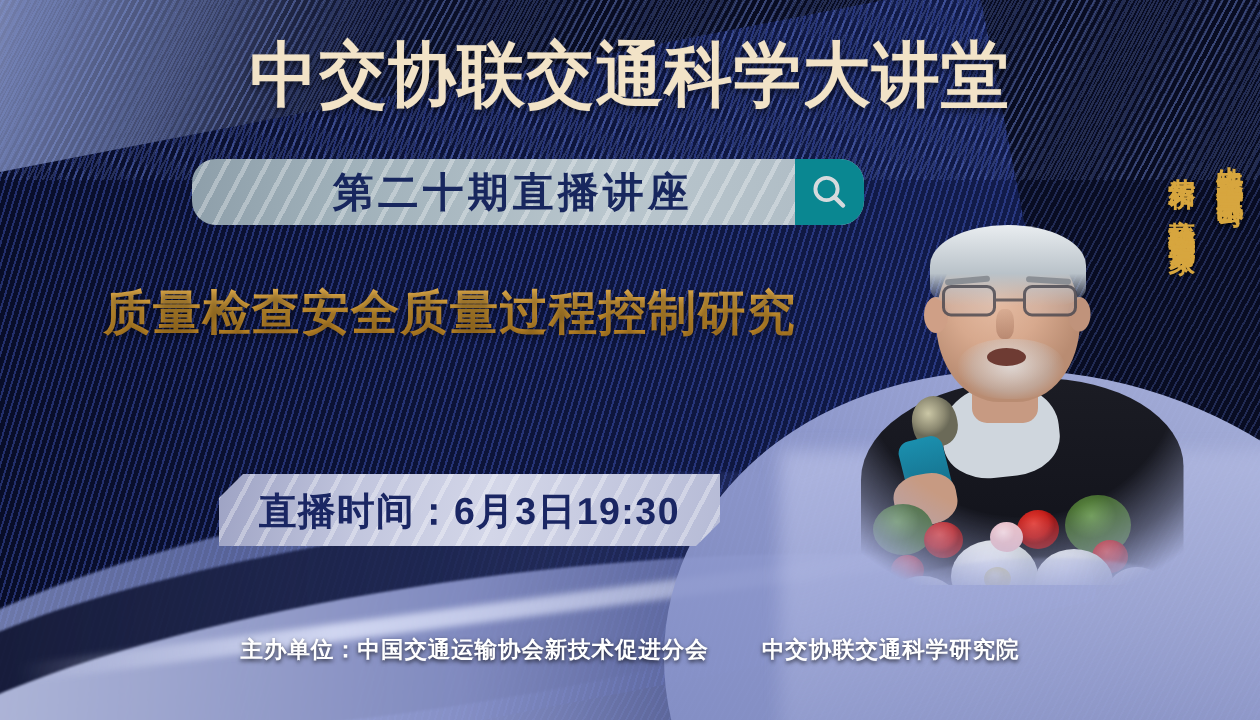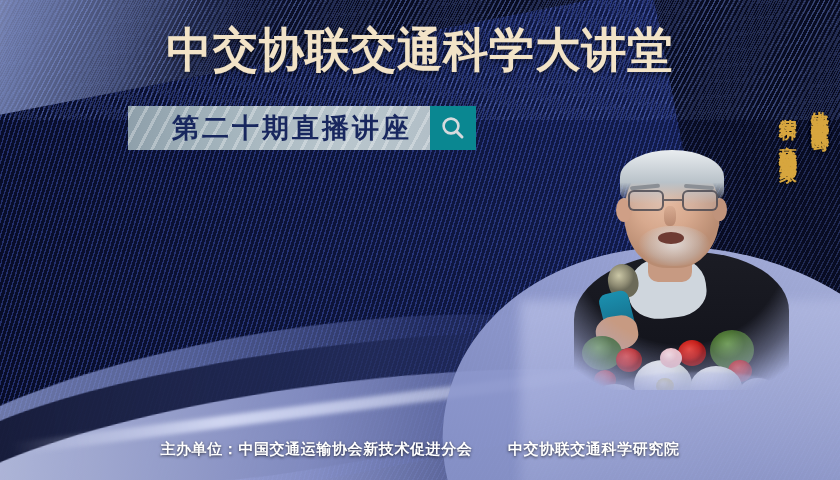--- a/index.html
+++ b/index.html
@@ -191,23 +191,23 @@
     font-size:47px;line-height:56px;font-weight:700;
     color:#f2e3c7;
     letter-spacing:1px;
     transform:scaleX(.96);
     text-shadow:0 2px 5px rgba(0,0,0,.55), 0 0 1px rgba(255,255,255,.25);
     white-space:nowrap;
   }
 
   
   .sub-bar{
-    position:absolute;left:128px;top:106px;width:348px;height:44px;
+    position:absolute;left:128px;top:106px;width:448px;height:44px;
     background:linear-gradient(95deg,#8e9faa 0%,#9fb0b9 22%,#b9c6cd 62%,#aebbc4 100%);
-    display:flex;align-items:center;overflow:hidden;
+    display:flex;align-items:center;overflow:hidden;border-radius:16px;
   }
   .sub-bar .stripes{
     position:absolute;inset:0;
     background-image:repeating-linear-gradient(
       -62deg,
       rgba(255,255,255,0) 0px,
       rgba(255,255,255,0) 9px,
       rgba(255,255,255,.30) 9px,
       rgba(255,255,255,.30) 12px);
     pointer-events:none;
@@ -264,21 +264,20 @@
   }
   .v-org{right:8px;top:96px;font-size:18px;height:240px;}
   .v-person{right:40px;top:104px;font-size:18px;height:250px;}
 
   
   .footer{
     position:absolute;left:0;top:424px;width:840px;text-align:center;
     color:#ffffff;font-size:15px;font-weight:700;letter-spacing:.6px;
     text-shadow:0 1px 3px rgba(0,0,0,.7);
     white-space:nowrap;
-    margin-top:16px;
   }
   .footer .gap{display:inline-block;width:26px;}
 </style>
 </head>
 <body>
 
 <div class="stage">
 
   <div class="bg-base"></div>
   <div class="bg-diag"></div>
@@ -345,22 +344,27 @@
     <div class="sub-text">第二十期直播讲座</div>
     <div class="sub-search">
       <svg width="26" height="26" viewBox="0 0 26 26" aria-hidden="true">
         <circle cx="11" cy="11" r="7.4" fill="none" stroke="#d6dadd" stroke-width="2.6"></circle>
         <line x1="16.4" y1="16.4" x2="22" y2="22" stroke="#d6dadd" stroke-width="3" stroke-linecap="round"></line>
       </svg>
     </div>
   </div>
 
   <div class="headline">
-  </div>
-
+    <span class="l2">质量检查安全质量过程控制研究</span>
+  </div>
+
+  <div class="time-badge">
+    <div class="stripes"></div>
+    <div class="time-text">直播时间：6月3日19:30</div>
+  </div>
 
   <div class="vtext v-org">中铁大桥科学研究院有限公司</div>
   <div class="vtext v-person">黄绍桥  高栓试验研究首席专家</div>
 
   <div class="footer">
     <span>主办单位：中国交通运输协会新技术促进分会</span>
     <span class="gap"></span>
     <span>中交协联交通科学研究院</span>
   </div>
 

